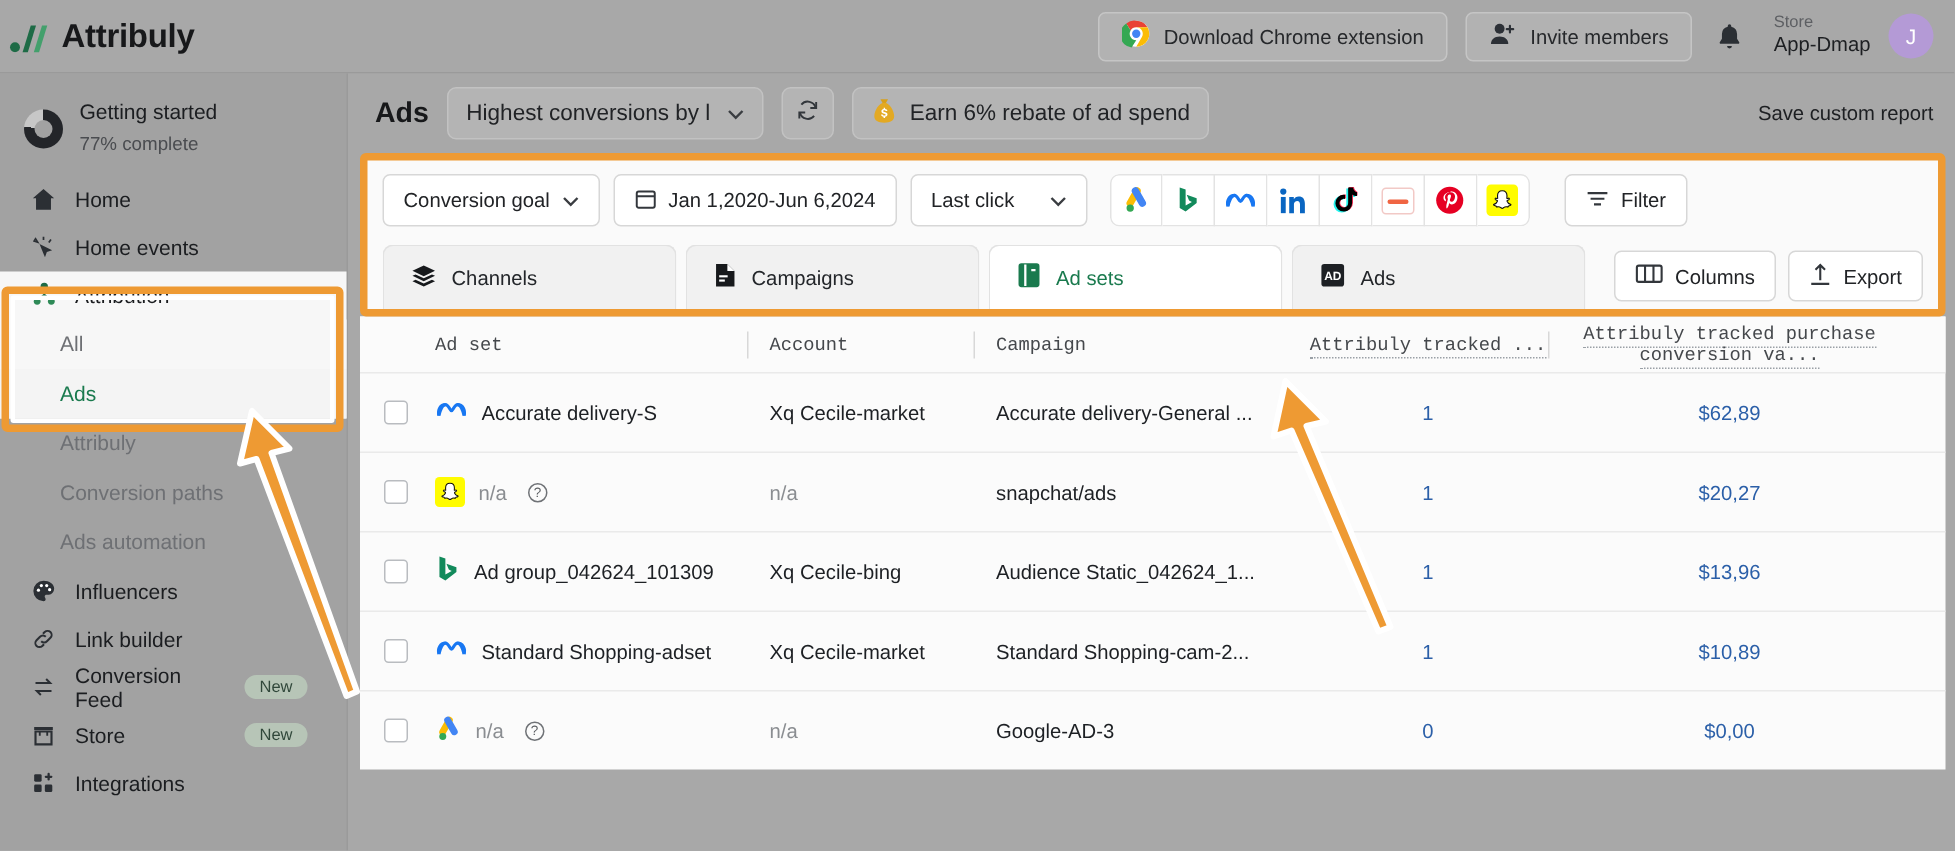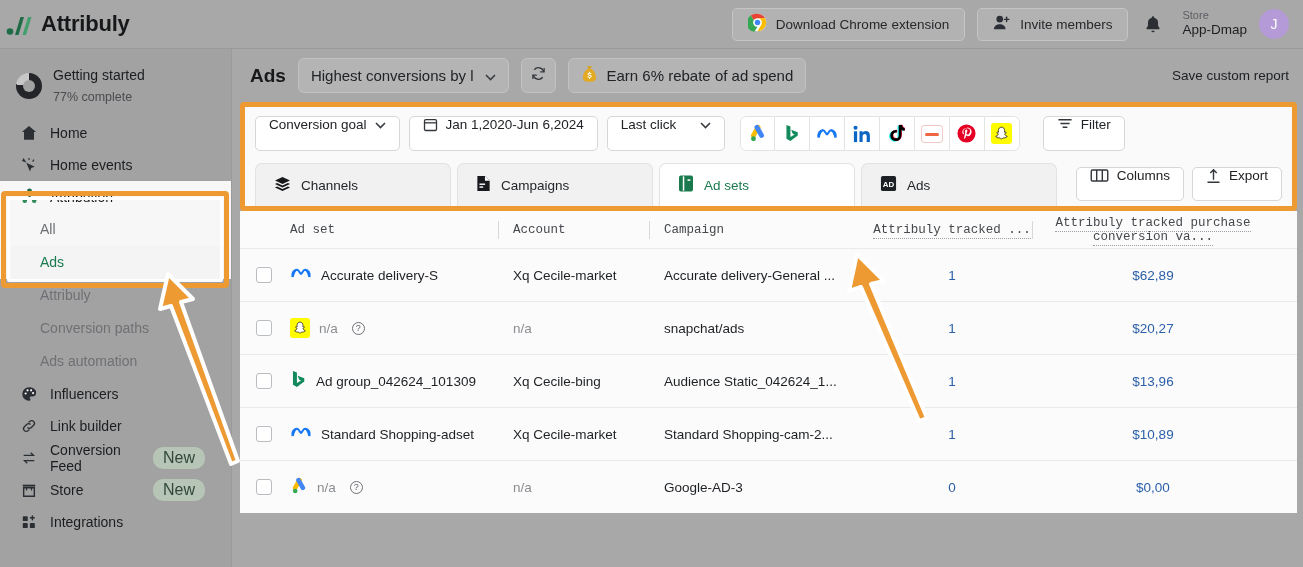--- a/index.html
+++ b/index.html
@@ -67,21 +67,21 @@
   .nav-item .ico { width: 18px; height: 18px; display:flex; align-items:center; justify-content:center; flex:none; }
   .sub-item {
     height: 33px; display: flex; align-items: center;
     padding-left: 40px; font-size: 14px; color: #6e7074;
   }
   .sub-item.active { background: #f4f4f4; color: #1a7a4e; }
   .sub-item.plain { background: #f7f7f7; }
   .badge-new {
     margin-left: auto; margin-right: 26px;
     background: #b7c5b7; color: #30473a;
-    font-size: 16px; padding: 2px 10px; border-radius: 10px;
+    font-size: 11px; padding: 2px 10px; border-radius: 10px;
   }
   
   .attr-group { background: #f7f7f7; }
   
   .main { position: absolute; left: 232px; top: 49px; width: 1071px; height: 518px; background: #a8a8a8; }
   .page-head { display: flex; align-items: center; gap: 12px; height: 53px; padding: 0 14px 0 18px; }
   .page-title { font-size: 19px; font-weight: 600; color: #17181a; }
   .sel {
     display: flex; align-items: center; gap: 8px; height: 35px; padding: 0 12px;
     border: 1px solid #c2c2c2; border-radius: 6px; background: rgba(255,255,255,.14);
@@ -94,21 +94,21 @@
   }
   .save-report { margin-left: auto; font-size: 13.5px; color: #1d1f22; }
   
   .panel-wrap { position: relative; margin: 0 6px 0 8px; }
   .panel {
     border: 5px solid #ee9a33; border-radius: 4px; background: #fafafa;
     padding: 9px 10px 0 10px;
   }
   .filters-row { display: flex; align-items: center; gap: 9px; }
   .fbtn {
-    display: flex; align-items: flex-start; gap: 8px; height: 35px; padding: 0 13px;
+    display: flex; align-items: center; gap: 8px; height: 35px; padding: 0 13px;
     border: 1px solid #d7d7d7; border-radius: 5px; background: #fff;
     font-size: 13.5px; color: #212326; white-space: nowrap;
   }
   .plat-group { display: flex; margin-left: 6px; border-radius: 6px; overflow: hidden; }
   .plat {
     width: 35px; height: 35px; background: #fff;
     border: 1px solid #e3e3e3; border-left-width: 0;
     display: flex; align-items: center; justify-content: center;
   }
   .plat:first-child { border-left-width: 1px; border-radius: 6px 0 0 6px; }

